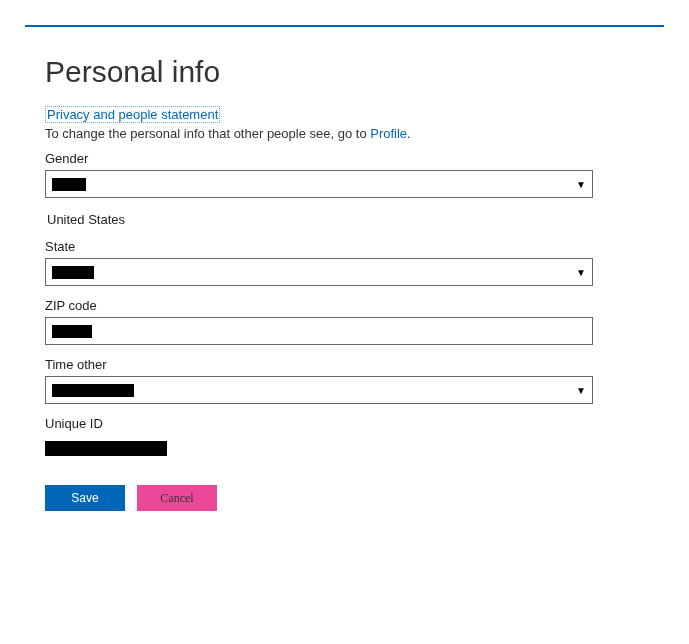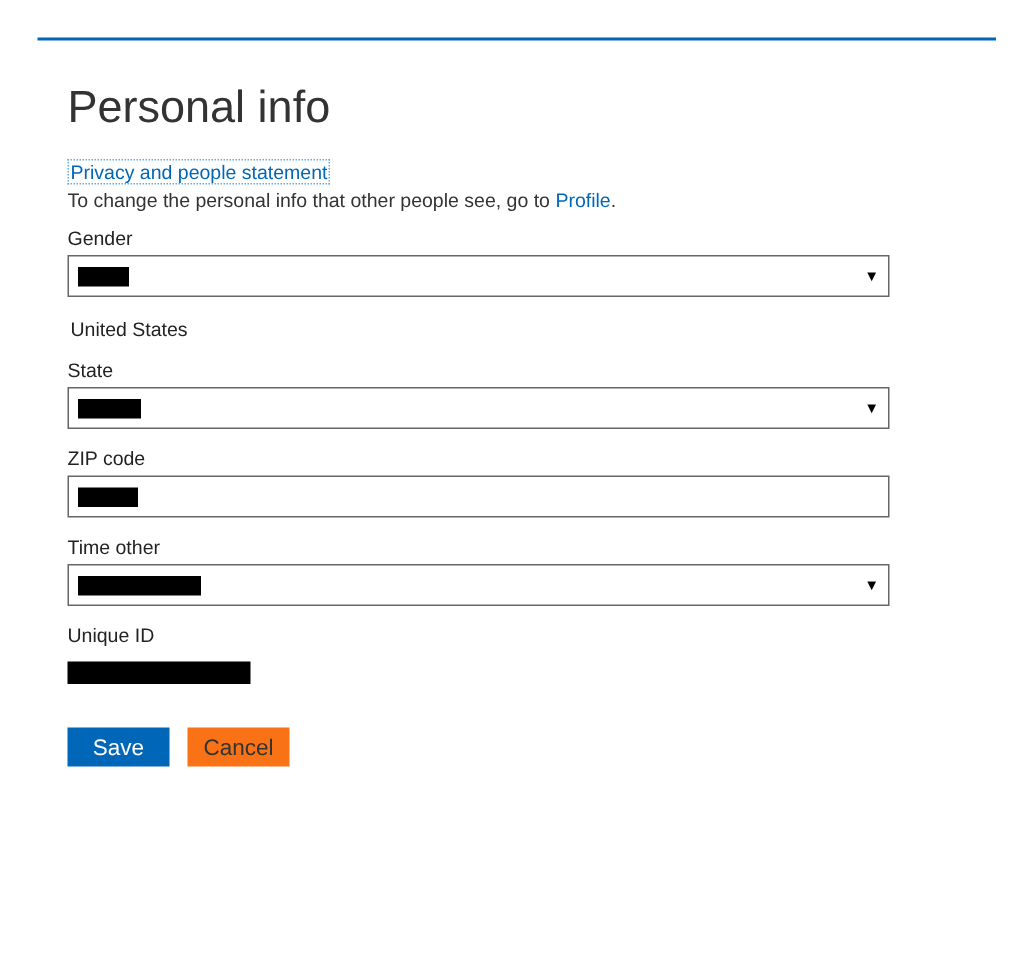--- a/index.html
+++ b/index.html
@@ -56,29 +56,29 @@
       background: #000;
       height: 13px;
     }
     .redacted-select { width: 34px; }
     .redacted-state { width: 42px; }
     .redacted-zip { width: 40px; }
     .redacted-tz { width: 82px; }
     .redacted-id { width: 122px; height: 15px; margin-top: 6px; }
     .btn-row { margin-top: 26px; display: flex; gap: 12px; }
     .btn {
-      width: 68px;
+      width: 80px;
       height: 26px;
       border: none;
       font-family: inherit;
-      font-size: 15px;
+      font-size: 12px;
       cursor: pointer;
     }
     .btn-primary { background: #0067b8; color: #fff; }
-    .btn-secondary { background: #f97316; color: #333; }
+    .btn-secondary { background: #ec4899; color: #333; font-family: Liberation Serif, serif; }
     .sp-sm { margin-top: 6px; }
     .sp-md { margin-top: 10px; }
   </style>
 </head>
 <body>
 
 <div class="top-rule"></div>
 <div class="container">
   <h1>Personal info</h1>
 

